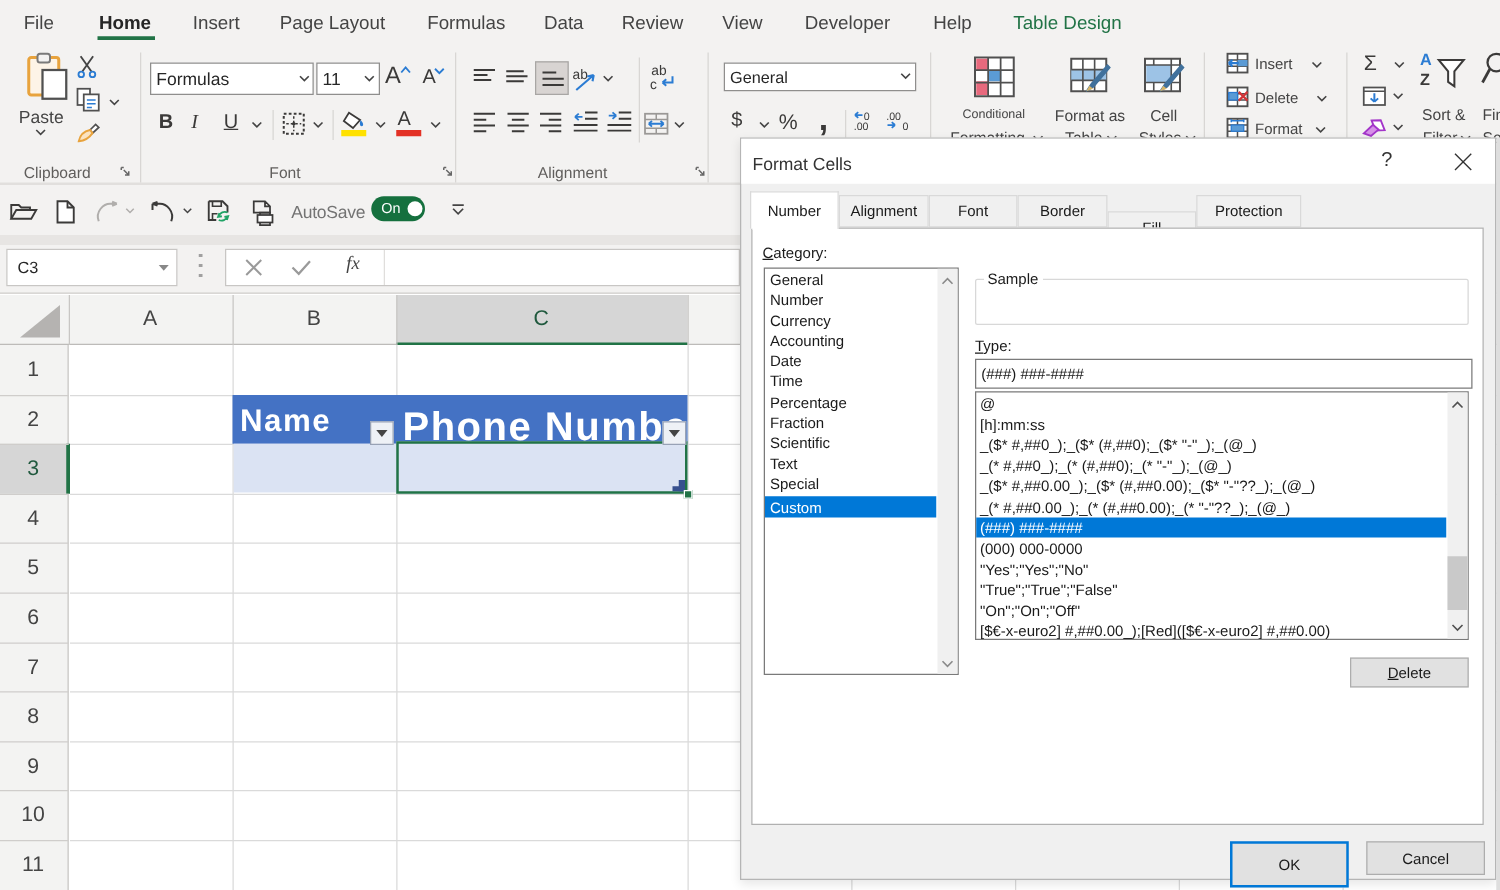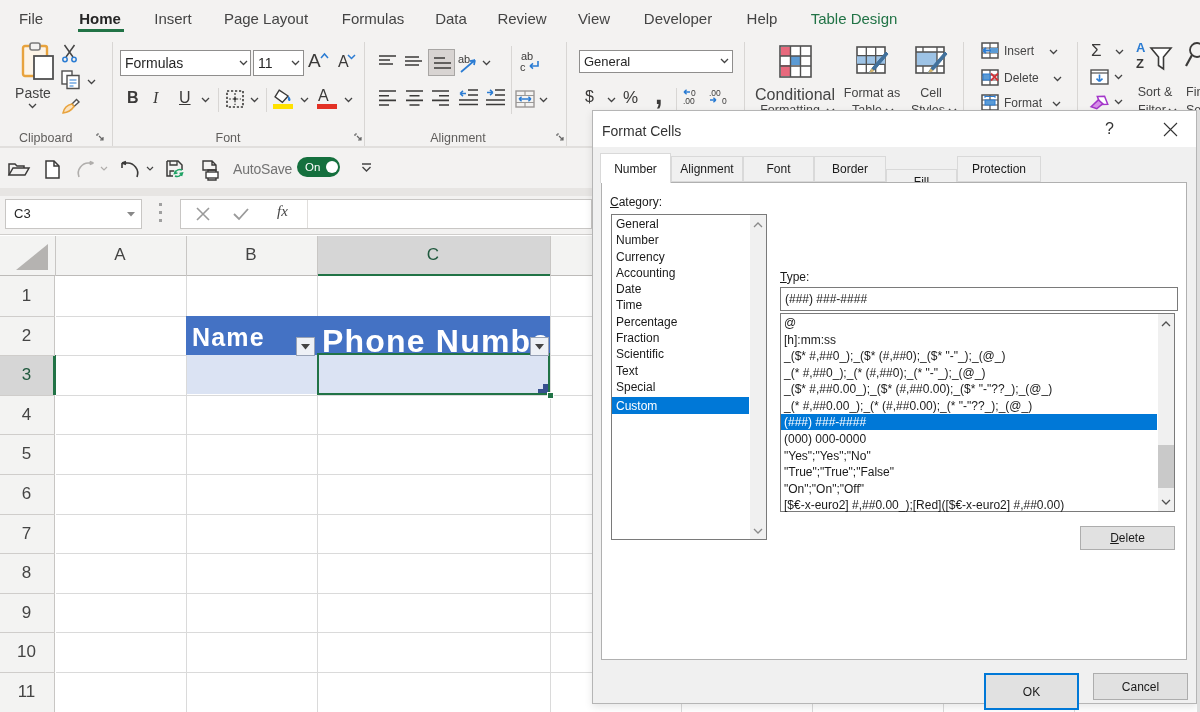--- a/index.html
+++ b/index.html
@@ -205,21 +205,21 @@
 </svg>
 <div class="ab vline" style="left:744px;top:42px;height:104px"></div>
 
 <svg class="ab" style="left:779px;top:45px" width="33" height="33" viewBox="0 0 33 33">
   <rect x="1" y="1" width="31" height="31" fill="#fff" stroke="#505050" stroke-width="1.6"></rect>
   <rect x="2" y="2" width="10" height="9" fill="#e8697d"></rect>
   <rect x="2" y="20" width="10" height="11" fill="#e8697d"></rect>
   <rect x="12" y="11" width="10" height="9" fill="#5b9bd5"></rect>
   <path d="M11.5 1v31M21.5 1v31M1 11h31M1 21h31" stroke="#505050" stroke-width="1.4"></path>
 </svg>
-<span class="ab ctr rtx" style="left:795px;top:86px;font-size:16px">Conditional</span>
+<span class="ab ctr rtx" style="left:795px;top:86px;font-size:10px">Conditional</span>
 <span class="ab ctr rtx" style="left:790px;top:103px;font-size:12.5px">Formatting</span>
 <svg class="ab" style="left:826px;top:108px" width="9" height="6">
     <path d="M1 1l3.5 3.5L8 1" stroke="#444" stroke-width="1.3" fill="none"></path>
   </svg>
 <svg class="ab" style="left:856px;top:46px" width="34" height="32" viewBox="0 0 34 32">
   <rect x="1" y="1" width="28" height="26" fill="#fff" stroke="#505050" stroke-width="1.6"></rect>
   <rect x="1" y="9.7" width="28" height="8.6" fill="#9dc3e6"></rect>
   <path d="M1 9.7h28M1 18.3h28M10.3 1v26M19.7 1v26" stroke="#505050" stroke-width="1.3"></path>
   <path d="M30 6 L17 21 l-4 6 6-3.5 L32 8 Z" fill="#41719c" stroke="#41719c"></path>
   <path d="M13 27 l2.5-4.5 3 2.5 Z" fill="#d8b66a"></path>
@@ -501,20 +501,23 @@
 <div class="ab" style="left:19px;top:286px;width:137px;height:16.5px;background:#0078d7"></div>
 <span class="ab" style="left:23px;top:288px;font-size:12px;color:#fff">Custom</span>
 <div class="ab" style="left:157px;top:104px;width:16px;height:324px;background:#f0f0f0"></div>
 <svg class="ab" style="left:160px;top:111px" width="10" height="6">
       <path d="M1 5l4-4 4 4" stroke="#8a8a8a" stroke-width="1.3" fill="none"></path>
     </svg>
 <svg class="ab" style="left:160px;top:417px" width="10" height="6">
       <path d="M1 1l4 4 4-4" stroke="#8a8a8a" stroke-width="1.3" fill="none"></path>
     </svg>
 
+<fieldset class="ab" style="left:187px;top:105px;width:395px;height:44px;border:1px solid #d8d8d8;border-radius:2px">
+<legend style="font-size:12px;color:#1a1a1a;margin-left:6px;padding:0 3px">Sample</legend>
+</fieldset>
 <span class="ab dtx" style="left:187px;top:159px"><u>T</u>ype:</span>
 <div class="ab" style="left:187px;top:176px;width:398px;height:24px;background:#fff;border:1px solid #7a7a7a"></div>
 <span class="ab dtx" style="left:192px;top:181px">(###) ###-####</span>
 <div class="ab" style="left:187px;top:202px;width:395px;height:199px;background:#fff;border:1px solid #7a7a7a"></div>
 <div class="ab dtx" style="left:191px;top:204px;line-height:16.6px">@<br>[h]:mm:ss<br>_($* #,##0_);_($* (#,##0);_($* "-"_);_(@_)<br>_(* #,##0_);_(* (#,##0);_(* "-"_);_(@_)<br>_($* #,##0.00_);_($* (#,##0.00);_($* "-"??_);_(@_)<br>_(* #,##0.00_);_(* (#,##0.00);_(* "-"??_);_(@_)</div>
 <div class="ab" style="left:188px;top:302.5px;width:376px;height:16.5px;background:#0078d7"></div>
 <span class="ab" style="left:191px;top:304px;font-size:12px;color:#fff">(###) ###-####</span>
 <div class="ab dtx" style="left:191px;top:320px;line-height:16.6px">(000) 000-0000<br>"Yes";"Yes";"No"<br>"True";"True";"False"<br>"On";"On";"Off"<br>[$€-x-euro2] #,##0.00_);[Red]([$€-x-euro2] #,##0.00)</div>
 <div class="ab" style="left:565px;top:203px;width:16px;height:197px;background:#f0f0f0"></div>
 <svg class="ab" style="left:568px;top:210px" width="10" height="6">

